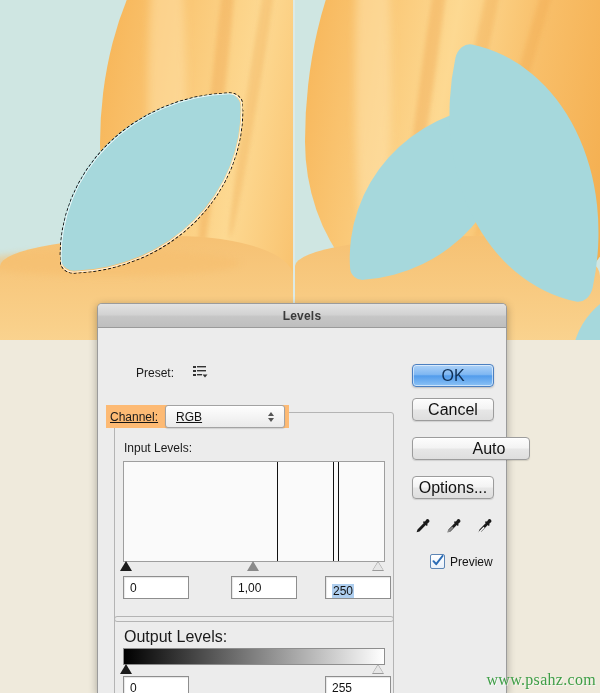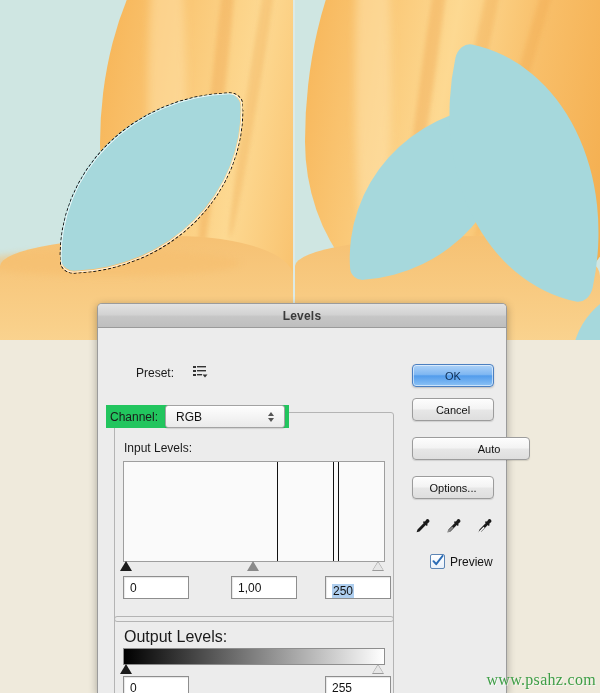--- a/index.html
+++ b/index.html
@@ -82,21 +82,21 @@
   .tri-dn{width:0;height:0;border-left:3.5px solid transparent;border-right:3.5px solid transparent;border-top:4px solid #555;}
 
   #preset-popup{width:200px;}
   #preset-menu-icon{margin-left:9px;width:18px;height:18px;position:relative;cursor:pointer;}
 
   
   #group-box{
     position:absolute;left:16px;top:84px;width:278px;height:208px;
     border:1px solid #B4B4B4;border-radius:3px;
   }
-  #channel-row{position:absolute;left:8px;top:77px;display:flex;align-items:center;z-index:3;background:#22c55e;padding:0 4px;}
+  #channel-row{position:absolute;left:8px;top:77px;display:flex;align-items:center;z-index:3;background:#fdba74;padding:0 4px;text-decoration:underline;}
   #channel-label{padding-right:7px;}
   #channel-popup{width:118px;}
   #channel-popup.sq{border-radius:3px;}
 
   
   #input-levels-label{position:absolute;left:26px;top:113px;font-size:12px;}
   #histogram{
     position:absolute;left:25px;top:133px;width:260px;height:99px;
     background:#FAFAFA;border:1px solid #9E9E9E;overflow:hidden;
   }
@@ -132,21 +132,21 @@
     position:absolute;left:16px;top:288px;width:278px;height:90px;
     border:1px solid #B4B4B4;border-radius:3px;
   }
 
   
   .btn{
     position:absolute;width:80px;height:21px;
     border:1px solid #9C9C9C;border-radius:4px;
     background:linear-gradient(180deg,#FDFDFD 0%,#F3F3F3 48%,#E7E7E7 52%,#DEDEDE 100%);
     box-shadow:0 1px 1px rgba(0,0,0,.12), inset 0 1px 0 #fff;
-    font-size:11px;color:#111;display:flex;align-items:center;justify-content:center;
+    font-size:16px;color:#111;display:flex;align-items:center;justify-content:center;
     cursor:pointer;
   }
   .btn.primary{
     background:linear-gradient(180deg,#AED2F7 0%,#7FB7F2 45%,#529CEC 52%,#8CC2F5 100%);
     border:1px solid #4B7FC0;color:#0F2F55;
     box-shadow:0 0 0 1px rgba(255,255,255,.55) inset, 0 1px 2px rgba(0,0,0,.20);
   }
   #btn-ok{left:314px;top:36px;}
   #btn-cancel{left:314px;top:70px;}
   #btn-auto{left:314px;top:109px;padding-left:36px;}

